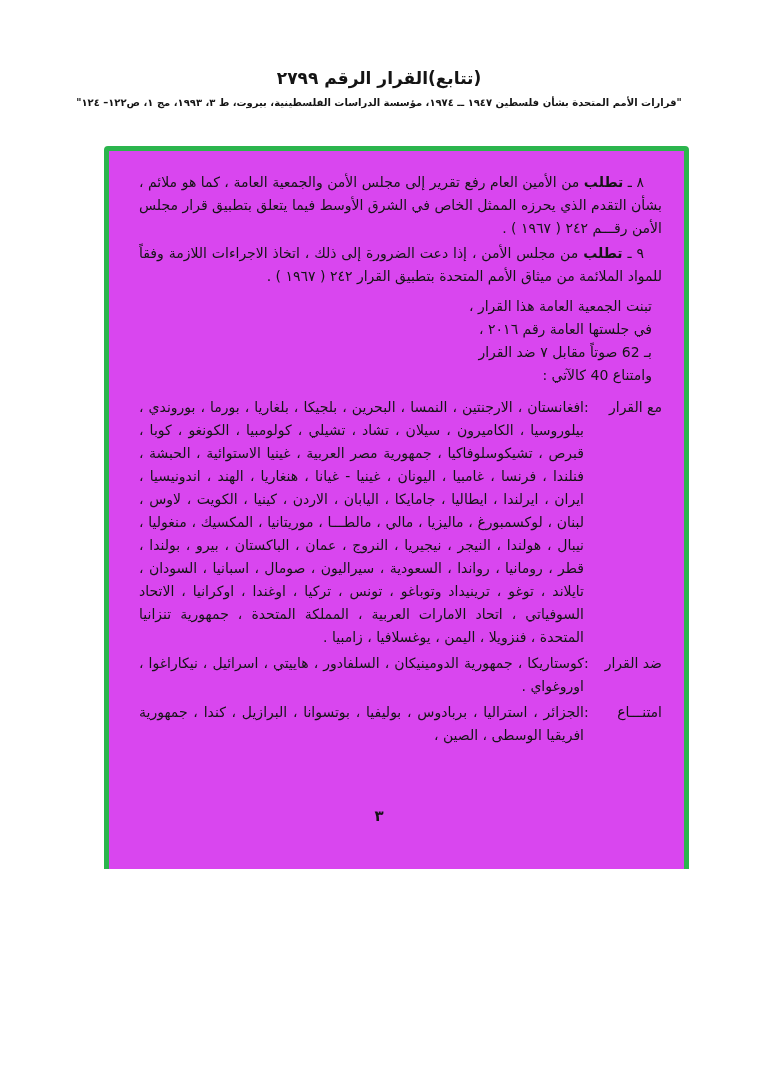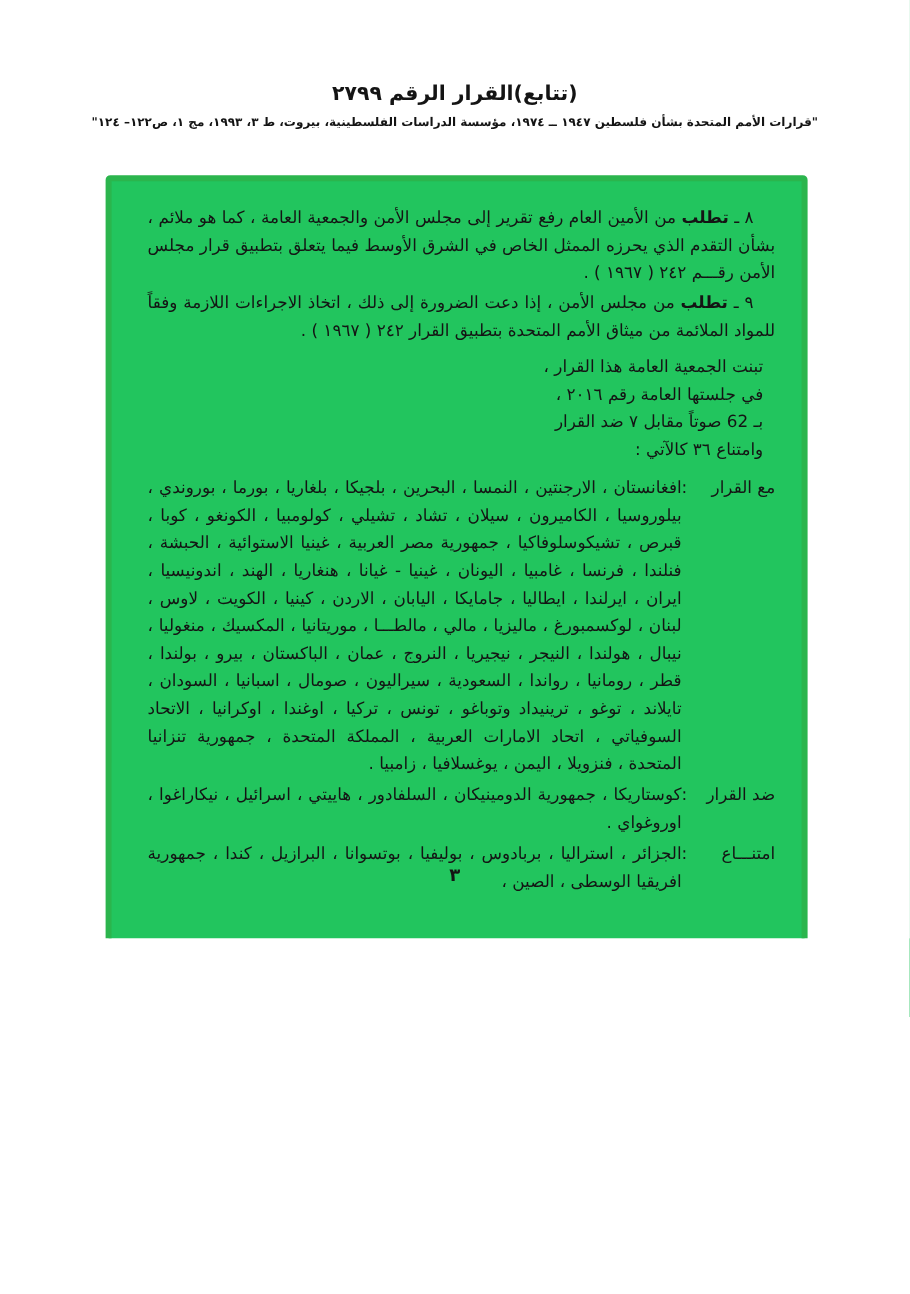--- a/index.html
+++ b/index.html
@@ -1,42 +1,42 @@
 <!DOCTYPE html>
 <html lang="ar"><head>
 <meta charset="utf-8">
 <style>
   html, body { margin: 0; padding: 0; background: #ffffff; }
   .page {
     position: relative;
     width: 758px;
-    height: 782px;
+    height: 869px;
     margin: 0 auto;
     background: #ffffff;
     color: #141414;
     font-family: "DejaVu Sans", sans-serif;
     overflow: hidden;
   }
   .doc-header {
     position: absolute;
     top: 68px; left: 0; right: 0;
     text-align: center;
     direction: rtl;
   }
   .title { font-size: 17px; font-weight: bold; letter-spacing: 0.5px; }
   .subtitle { margin-top: 9px; font-size: 10px; font-weight: bold; }
   .frame {
     position: absolute;
-    left: 88px; top: 146px;
+    left: 104px; top: 146px;
     width: 585px; height: 851px;
     border: 5px solid #3b82f6;
     border-radius: 4px;
     box-sizing: border-box;
     overflow: hidden;
-    background: #22c55e;
+    background: #d946ef;
   }
   .content {
     direction: rtl;
     text-align: justify;
     padding: 20px 22px 0 30px;
     font-size: 14px;
     line-height: 23px;
   }
   .para { margin: 0; text-indent: 18px; }
   .para + .para { margin-top: 2px; }
@@ -73,21 +73,21 @@
         <span>من الأمين العام رفع تقرير إلى مجلس الأمن والجمعية العامة ، كما هو ملائم ، بشأن التقدم الذي يحرزه الممثل الخاص في الشرق الأوسط فيما يتعلق بتطبيق قرار مجلس الأمن رقـــم ٢٤٢ ( ١٩٦٧ ) .</span></p>
 
       <p class="para"><span>٩ ـ</span>
         <span class="keyword">تطلب</span>
         <span>من مجلس الأمن ، إذا دعت الضرورة إلى ذلك ، اتخاذ الاجراءات اللازمة وفقاً للمواد الملائمة من ميثاق الأمم المتحدة بتطبيق القرار ٢٤٢ ( ١٩٦٧ ) .</span></p>
 
       <div class="adoption">
         <div class="adoption-line">تبنت الجمعية العامة هذا القرار ،</div>
         <div class="adoption-line">في جلستها العامة رقم ٢٠١٦ ،</div>
         <div class="adoption-line">بـ 62 صوتاً مقابل ٧ ضد القرار</div>
-        <div class="adoption-line">وامتناع ٣٦ كالآتي :</div>
+        <div class="adoption-line">وامتناع 40 كالآتي :</div>
       </div>
 
       <div class="votes">
 
         <div class="vote-row">
           <div class="vote-label">
             <span>مع القرار</span>
             <span>:</span>
           </div>
           <div class="vote-text">افغانستان ، الارجنتين ، النمسا ، البحرين ، بلجيكا ، بلغاريا ، بورما ، بوروندي ، بيلوروسيا ، الكاميرون ، سيلان ، تشاد ، تشيلي ، كولومبيا ، الكونغو ، كوبا ، قبرص ، تشيكوسلوفاكيا ، جمهورية مصر العربية ، غينيا الاستوائية ، الحبشة ، فنلندا ، فرنسا ، غامبيا ، اليونان ، غينيا - غيانا ، هنغاريا ، الهند ، اندونيسيا ، ايران ، ايرلندا ، ايطاليا ، جامايكا ، اليابان ، الاردن ، كينيا ، الكويت ، لاوس ، لبنان ، لوكسمبورغ ، ماليزيا ، مالي ، مالطـــا ، موريتانيا ، المكسيك ، منغوليا ، نيبال ، هولندا ، النيجر ، نيجيريا ، النروج ، عمان ، الباكستان ، بيرو ، بولندا ، قطر ، رومانيا ، رواندا ، السعودية ، سيراليون ، صومال ، اسبانيا ، السودان ، تايلاند ، توغو ، ترينيداد وتوباغو ، تونس ، تركيا ، اوغندا ، اوكرانيا ، الاتحاد السوفياتي ، اتحاد الامارات العربية ، المملكة المتحدة ، جمهورية تنزانيا المتحدة ، فنزويلا ، اليمن ، يوغسلافيا ، زامبيا .</div>

